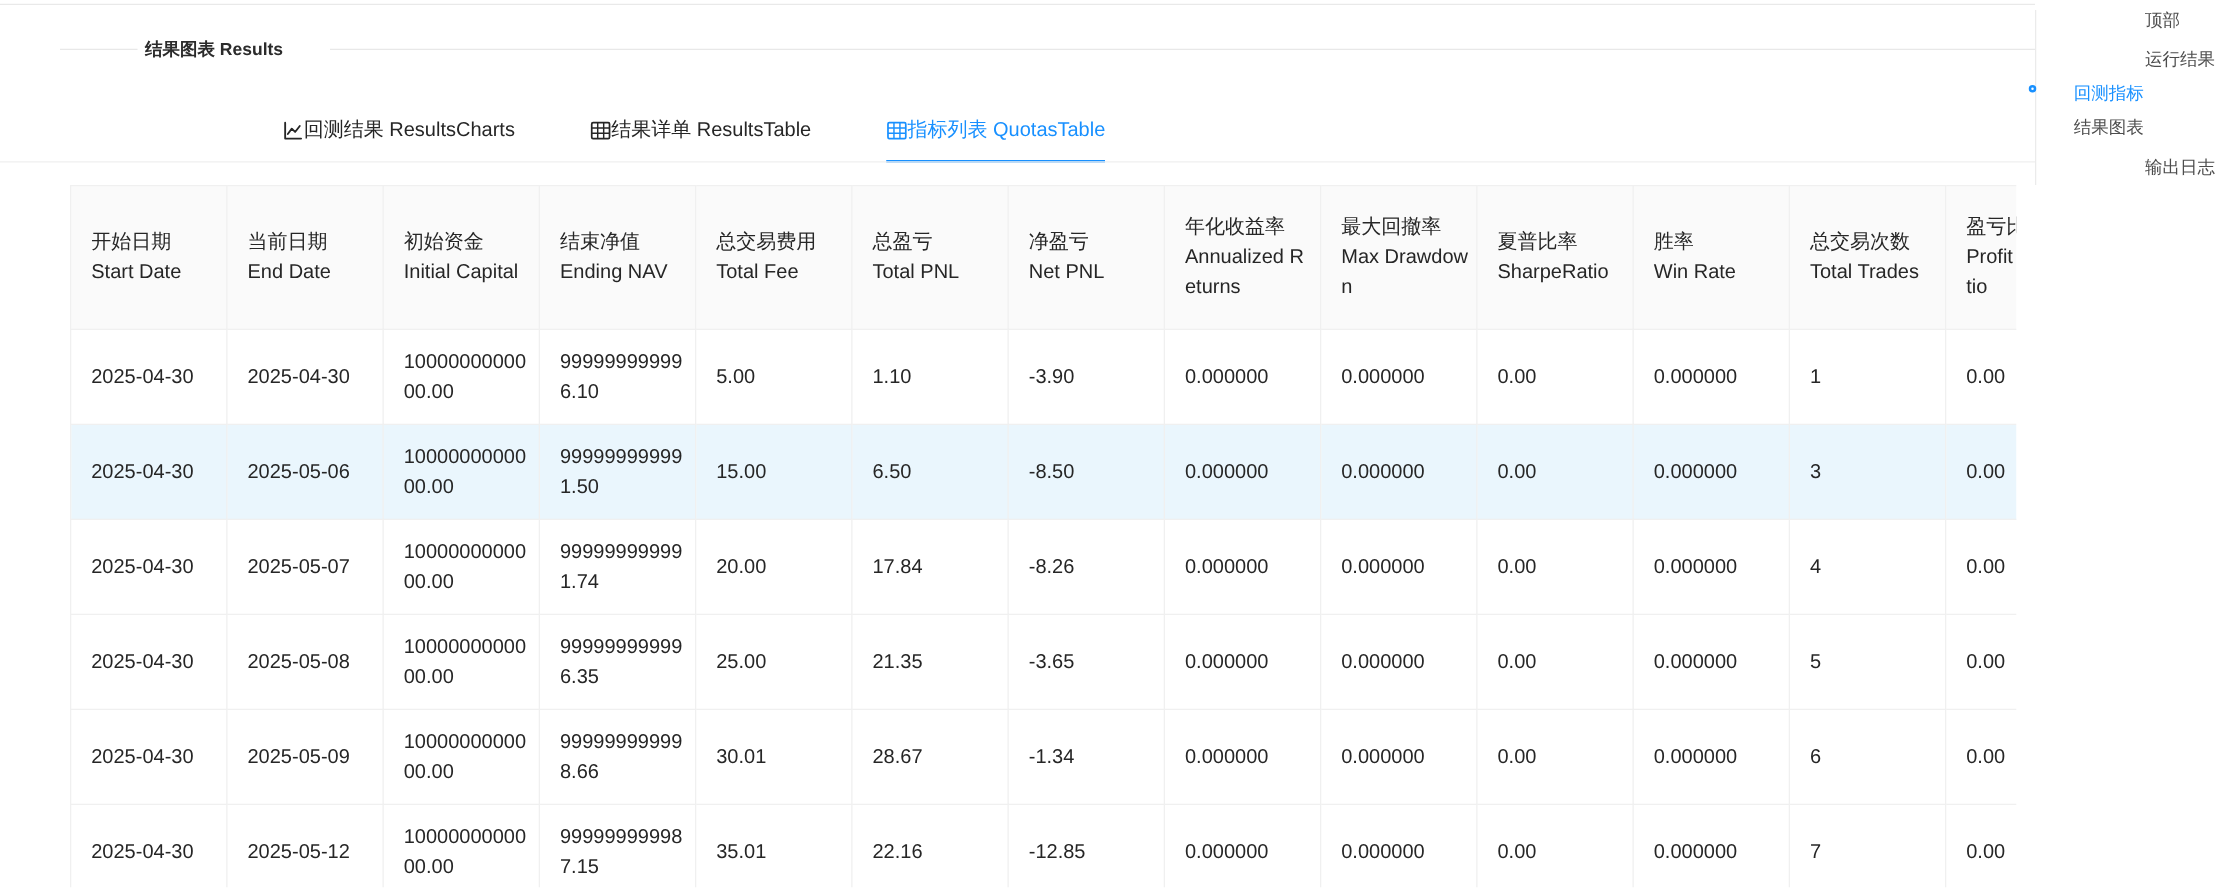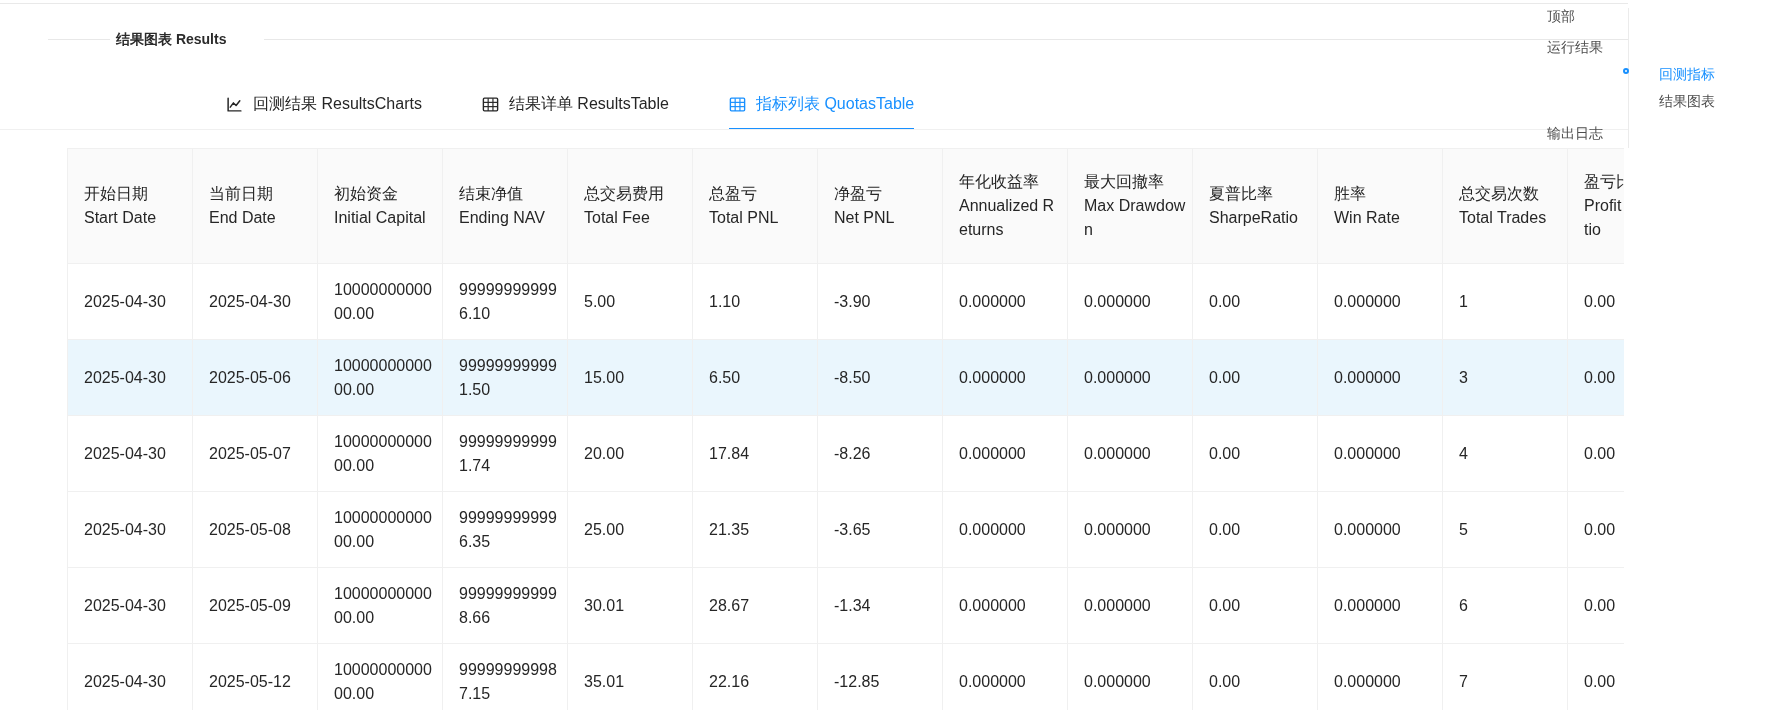--- a/index.html
+++ b/index.html
@@ -13,44 +13,44 @@
 
   
   #divider-left  { left:48px;  top:39px; width:62px;  height:1px; background:#e8e8e8; }
   #divider-right { left:264px; top:39px; width:1364px; height:1px; background:#e8e8e8; }
   #page-title { left:116px; top:27px; height:24px; line-height:24px;
     font-size:14px; font-weight:700; color:#2b2b2b; white-space:nowrap; }
 
   
   #tabbar-border { left:0; top:129px; width:1628px; height:1px; background:#f0f0f0; }
   #tabs { left:226px; top:79px; height:51px; display:flex; gap:60px; align-items:stretch; }
-  .tab { display:flex; align-items:center; gap:10px; font-size:16px; color:#262626;
+  .tab { display:flex; align-items:center; font-size:16px; color:#262626;
     cursor:pointer; position:relative; white-space:nowrap; }
   .tab .ticon { display:flex; align-items:center; color:#262626; }
   .tab.active { color:#1890ff; }
   .tab.active .ticon { color:#1890ff; }
   .tab.active::after { content:""; position:absolute; left:0; right:0; bottom:0;
     height:2px; background:#1890ff; }
 
   
-  #table-clip { left:67px; top:148px; width:1557px; height:562px; overflow:hidden; }
+  #table-clip { left:56px; top:148px; width:1557px; height:562px; overflow:hidden; }
   table { border-collapse:collapse; table-layout:fixed; width:1625px; }
   col { width:125px; }
   th, td { border:1px solid #f0f0f0; vertical-align:middle; text-align:left;
     font-size:16px; line-height:24px; font-weight:400; padding:0 6px 0 16px;
     word-break:break-all; }
   th { background:#fafafa; height:115px; color:#262626; }
   td { height:76px; padding:0 8px 0 16px; background:#fff; }
   tr.hl td { background:#eaf6fd; }
 
   
   #anchor-line { left:1628px; top:8px; width:1px; height:140px; background:#ebebeb; }
   #anchor-dot { left:1623px; top:68px; width:6px; height:6px; border:2px solid #1890ff;
     border-radius:50%; background:#fff; }
-  .anchor-item { position:absolute; left:1547px; height:18px; line-height:18px;
+  .anchor-item { position:absolute; left:1716px; height:18px; line-height:18px;
     font-size:14px; color:#4d4d4d; white-space:nowrap; cursor:pointer; }
   .anchor-item.indent { left:1659px; }
   .anchor-item.active { color:#1890ff; }
 
   svg { display:block; }
 </style>
 </head>
 <body>
 
 <div id="stage">

